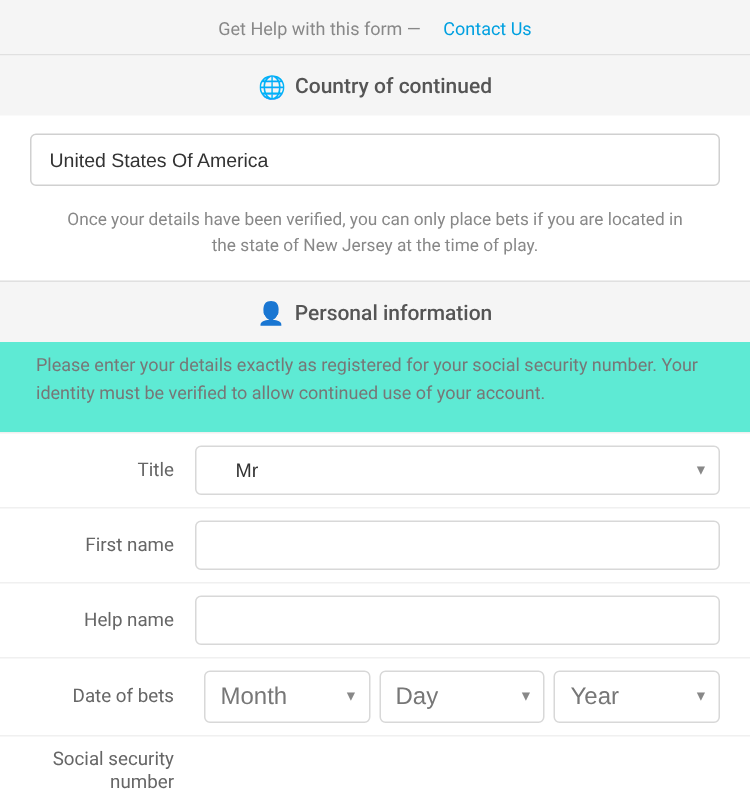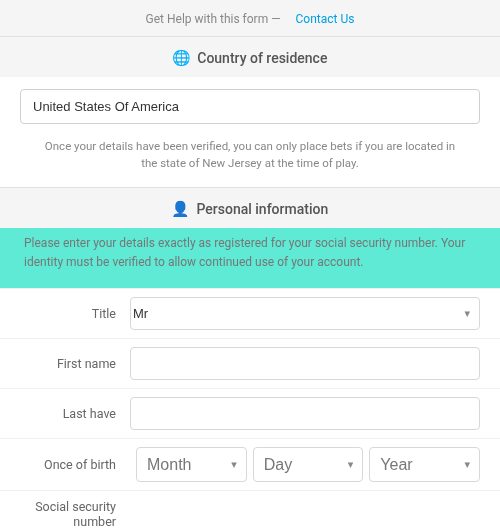--- a/index.html
+++ b/index.html
@@ -113,21 +113,21 @@
       outline: none;
     }
 
     .select-wrapper {
       position: relative;
       flex: 1;
     }
 
     .form-select {
       width: 100%;
-      padding: 8px 30px 8px 2px;
+      padding: 8px 30px 8px 26px;
       border: 1px solid #d8d8d8;
       border-radius: 4px;
       font-size: 13px;
       color: #333;
       background: #fff;
       appearance: none;
       -webkit-appearance: none;
       cursor: pointer;
       outline: none;
     }
@@ -226,21 +226,21 @@
 
 <div class="top-help">
   <span>Get Help with this form —</span>
   <a href="#">Contact Us</a>
 </div>
 
 <hr class="section-divider">
 
 <div class="section-header contact-section-bg">
   <span class="icon">🌐</span>
-  <span>Country of residence</span>
+  <span>Country of continued</span>
 </div>
 
 <div class="country-field">
   <input type="text" class="country-input" value="United States Of America" style="">
 </div>
 
 <div class="country-note">Once your details have been verified, you can only place bets if you are located in the state of New Jersey at the time of play.</div>
 
 <hr class="section-divider">
 
@@ -264,26 +264,26 @@
       <span class="select-arrow">▾</span>
     </div>
   </div>
 
   <div class="form-row">
     <label class="form-label">First name</label>
     <input type="text" class="form-input" style="">
   </div>
 
   <div class="form-row">
-    <label class="form-label">Last have</label>
+    <label class="form-label">Help name</label>
     <input type="text" class="form-input" style="">
   </div>
 
   <div class="dob-row">
-    <label class="form-label">Once of birth</label>
+    <label class="form-label">Date of bets</label>
     <div class="dob-selects">
       <div class="dob-select-wrap">
         <select class="dob-select">
           <option value="">Month</option>
           <option>January</option><option>February</option><option>March</option>
           <option>April</option><option>May</option><option>June</option>
           <option>July</option><option>August</option><option>September</option>
           <option>October</option><option>November</option><option>December</option>
         </select>
         <span class="select-arrow">▾</span>

